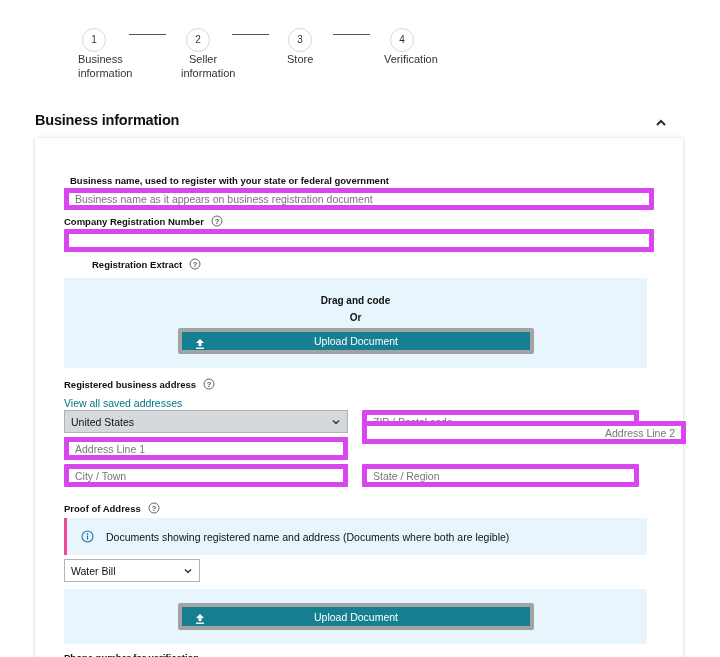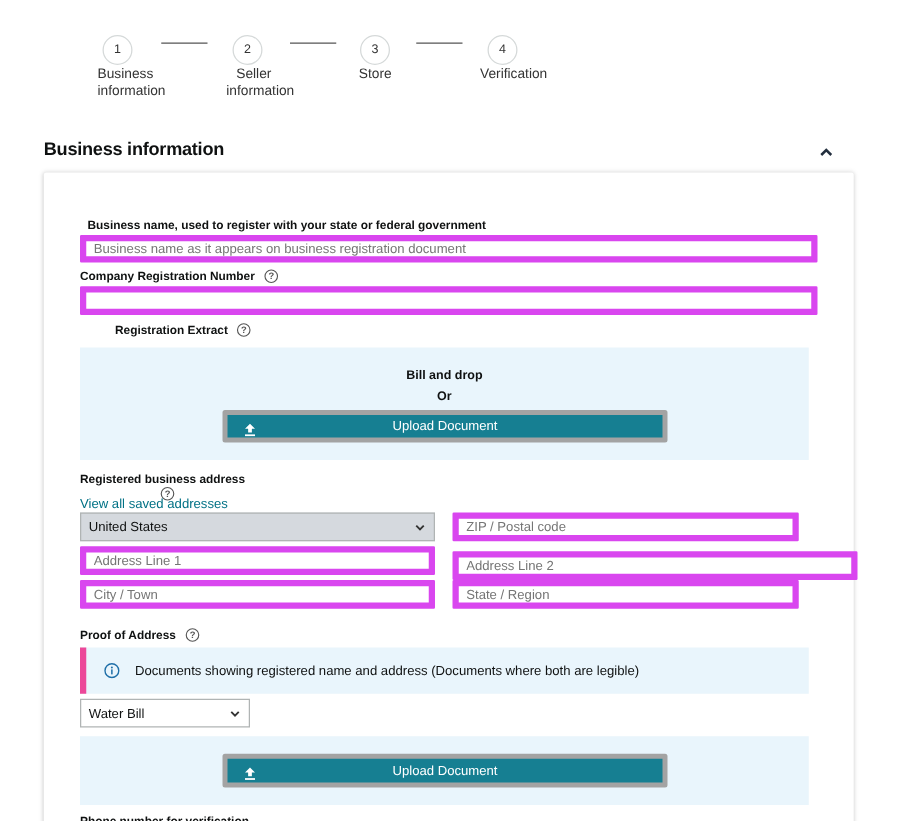--- a/index.html
+++ b/index.html
@@ -49,21 +49,21 @@
     .dz-text { font-size: 10px; font-weight: bold; color: #0f1111; text-align: center; width: 100%; }
     .upload-btn {
       background: #167f92; color: #ffffff; font-size: 10.5px;
       display: flex; align-items: center; justify-content: center; border-radius: 2px;
       border: 4px solid #a3a3a3; cursor: pointer;
     }
     .upload-icon { position: absolute; left: 12px; top: 6px; width: 12px; height: 12px; }
 
     .link { font-size: 10.5px; color: #007185; cursor: pointer; }
 
-    .info-box { background: #e9f5fc; border-left: 5px solid #ec4899; display: flex; align-items: center; }
+    .info-box { background: #e9f5fc; border-left: 3px solid #ec4899; display: flex; align-items: center; }
     .info-text { font-size: 10.5px; color: #0f1111; }
     .info-icon { width: 13px; height: 13px; margin-left: 14px; margin-right: 12px; }
   </style>
 </head>
 <body>
 
 <div class="stepper">
   <div class="step" style="left:0;">
     <div class="step-circle" style="left:10px;">1</div>
     <div class="step-label" style="left:6px;">
@@ -122,50 +122,50 @@
   <input class="abs input" style="left: 29px; top: 91px; width: 590px; height: 23px;">
 
   <div class="abs label" style="left:29px; top:120px;padding-left:28px;">
     <span>Registration Extract</span>
     <svg class="help-icon" viewBox="0 0 12 12">
       <circle cx="6" cy="6" r="5" fill="none" stroke="#555" stroke-width="0.9"></circle>
       <text x="6" y="8.6" font-size="7.5" text-anchor="middle" fill="#555" font-family="Liberation Sans, sans-serif">?</text>
     </svg>
   </div>
   <div class="abs dropzone" style="left:29px; top:140px; width:583px; height:90px;">
-    <div class="abs dz-text" style="top:17px;">Bill and drop</div>
+    <div class="abs dz-text" style="top:17px;">Drag and code</div>
     <div class="abs dz-text" style="top:34px;">Or</div>
     <div class="abs upload-btn" style="left:114px; top:50px; width:356px; height:26px;">
       <svg class="upload-icon" viewBox="0 0 12 12">
         <path d="M6 1 L10 5 L7.5 5 L7.5 8 L4.5 8 L4.5 5 L2 5 Z" fill="#fff"></path>
         <rect x="2" y="9.5" width="8" height="1.4" fill="#fff"></rect>
       </svg>
       <span>Upload Document</span>
     </div>
   </div>
 
-  <div class="abs label" style="left:29px; top:240px;flex-direction:column;">
+  <div class="abs label" style="left:29px; top:240px;">
     <span>Registered business address</span>
     <svg class="help-icon" viewBox="0 0 12 12">
       <circle cx="6" cy="6" r="5" fill="none" stroke="#555" stroke-width="0.9"></circle>
       <text x="6" y="8.6" font-size="7.5" text-anchor="middle" fill="#555" font-family="Liberation Sans, sans-serif">?</text>
     </svg>
   </div>
   <div class="abs link" style="left:29px; top:259px;">View all saved addresses</div>
 
   <div class="abs select" style="left:29px; top:272px; width:284px; height:23px;">
     <span>United States</span>
     <svg class="chev" viewBox="0 0 10 8">
       <path d="M2 2.5 L5 5.5 L8 2.5" fill="none" stroke="#333" stroke-width="1.5"></path>
     </svg>
   </div>
   <input class="abs input" style="left: 327px; top: 272px; width: 277px; height: 23px;" placeholder="ZIP / Postal code">
 
   <input class="abs input" style="left: 29px; top: 299px; width: 284px; height: 23px;" placeholder="Address Line 1">
-  <input class="abs input" style="left: 327px; top: 303px; width: 324px; height: 23px;" placeholder="Address Line 2">
+  <input class="abs input" style="left: 327px; top: 283px; width: 324px; height: 23px; text-align: right;" placeholder="Address Line 2">
 
   <input class="abs input" style="left: 29px; top: 326px; width: 284px; height: 23px;" placeholder="City / Town">
   <input class="abs input" style="left: 327px; top: 326px; width: 277px; height: 23px;" placeholder="State / Region">
 
   <div class="abs label" style="left:29px; top:364px;">
     <span>Proof of Address</span>
     <svg class="help-icon" viewBox="0 0 12 12">
       <circle cx="6" cy="6" r="5" fill="none" stroke="#555" stroke-width="0.9"></circle>
       <text x="6" y="8.6" font-size="7.5" text-anchor="middle" fill="#555" font-family="Liberation Sans, sans-serif">?</text>
     </svg>

